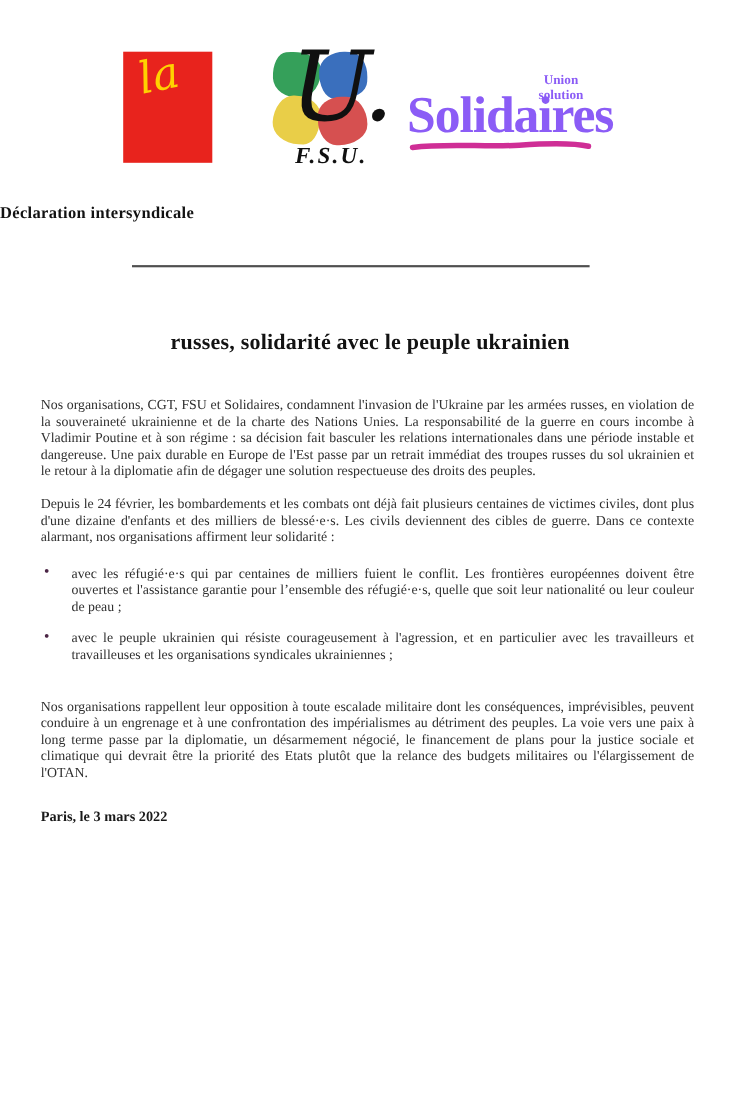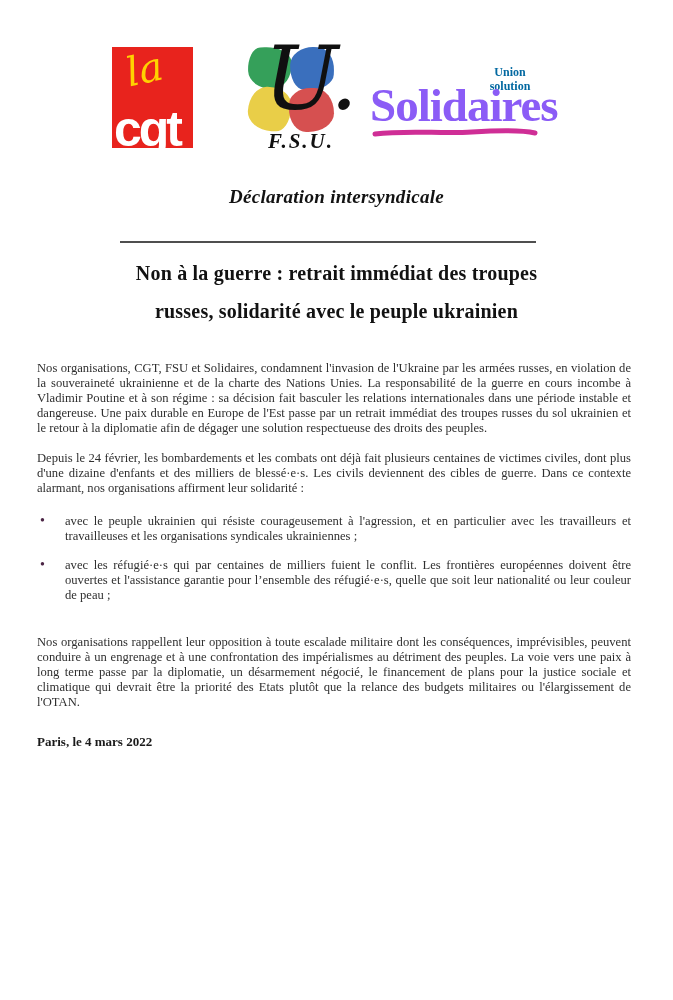--- a/index.html
+++ b/index.html
@@ -42,32 +42,32 @@
   }
   .fsu-label {
     position:absolute; left:0; top:82px; width:86px; text-align:right;
     font-weight:bold; font-style:italic; font-size:21px; letter-spacing:2px; color:#101010;
   }
 
   
   .solidaires { left:370px; top:60px; width:170px; height:80px; }
   .sol-union {
     position:absolute; top:5px; left:112px; width:56px; text-align:center;
-    font-size:12px; line-height:1.2; font-weight:bold; color:#0369a1;
+    font-size:12px; line-height:1.2; font-weight:bold; color:#8b5cf6;
   }
   .sol-word {
     position:absolute; top:22px; left:0; white-space:nowrap;
     font-size:47px; line-height:1; font-weight:bold; letter-spacing:-1px; color:#8b5cf6;
   }
   .sol-underline { position:absolute; top:66px; left:2px; }
 
   
   .doc-type {
-    position:absolute; top:186px; left:0; width:100%; text-align:center;
-    font-size:19px; font-weight:bold; letter-spacing:0.3px; color:#121212;font-style:italic;
+    position:absolute; top:186px; left:0; width:100%; 
+    font-size:15px; font-weight:bold; letter-spacing:0.3px; color:#121212;
   }
   .divider {
     position:absolute; top:241px; left:120px; width:416px; height:0;
     border-top:2px solid #4f4f4f;
   }
   .main-title { position:absolute; left:0; width:100%; text-align:center;
     font-size:20px; font-weight:bold; letter-spacing:0.2px; color:#121212; }
   .main-title.l1 { top:262px; }
   .main-title.l2 { top:300px; }
 
@@ -88,21 +88,20 @@
   .dateline { font-weight:bold; font-size:13px; margin-top:0; color:#1a1a1a; }
 </style>
 </head>
 <body>
 
 <div class="page">
 
   <div class="logo cgt">
     <div class="cgt-box"></div>
     <div class="cgt-la">la</div>
-    <div class="cgt-name">cgt</div>
   </div>
 
   <div class="logo fsu">
     <div class="fsu-blocks">
       <div class="blob blob-green"></div>
       <div class="blob blob-blue"></div>
       <div class="blob blob-yellow"></div>
       <div class="blob blob-red"></div>
     </div>
     <div class="fsu-initial">U.</div>
@@ -115,30 +114,29 @@
       <div>solution</div>
     </div>
     <div class="sol-word">Solidaires</div>
     <svg class="sol-underline" width="166" height="12">
       <path d="M3 8 C 35 4, 70 8, 100 6 S 150 4, 163 7" stroke="var(--solidaires_pink)" stroke-width="5" fill="none" stroke-linecap="round"></path>
     </svg>
   </div>
 
   <div class="doc-type">Déclaration intersyndicale</div>
   <div class="divider"></div>
-  <div class="main-title l1">Non à la guerre : retrait immédiat des troupes</div>
   <div class="main-title l2">russes, solidarité avec le peuple ukrainien</div>
 
   <div class="body-text">
     <p>Nos organisations, CGT, FSU et Solidaires, condamnent l'invasion de l'Ukraine par les armées russes, en violation de la souveraineté ukrainienne et de la charte des Nations Unies. La responsabilité de la guerre en cours incombe à Vladimir Poutine et à son régime : sa décision fait basculer les relations internationales dans une période instable et dangereuse. Une paix durable en Europe de l'Est passe par un retrait immédiat des troupes russes du sol ukrainien et le retour à la diplomatie afin de dégager une solution respectueuse des droits des peuples.</p>
     <p>Depuis le 24 février, les bombardements et les combats ont déjà fait plusieurs centaines de victimes civiles, dont plus d'une dizaine d'enfants et des milliers de blessé·e·s. Les civils deviennent des cibles de guerre. Dans ce contexte alarmant, nos organisations affirment leur solidarité :</p>
 
     <ul class="bullets">
+      <li>avec les réfugié·e·s qui par centaines de milliers fuient le conflit. Les frontières européennes doivent être ouvertes et l'assistance garantie pour l’ensemble des réfugié·e·s, quelle que soit leur nationalité ou leur couleur de peau ;</li>
       <li>avec le peuple ukrainien qui résiste courageusement à l'agression, et en particulier avec les travailleurs et travailleuses et les organisations syndicales ukrainiennes ;</li>
-      <li>avec les réfugié·e·s qui par centaines de milliers fuient le conflit. Les frontières européennes doivent être ouvertes et l'assistance garantie pour l’ensemble des réfugié·e·s, quelle que soit leur nationalité ou leur couleur de peau ;</li>
     </ul>
 
     <p class="extra-gap">Nos organisations rappellent leur opposition à toute escalade militaire dont les conséquences, imprévisibles, peuvent conduire à un engrenage et à une confrontation des impérialismes au détriment des peuples. La voie vers une paix à long terme passe par la diplomatie, un désarmement négocié, le financement de plans pour la justice sociale et climatique qui devrait être la priorité des Etats plutôt que la relance des budgets militaires ou l'élargissement de l'OTAN.</p>
 
-    <p class="dateline">Paris, le 4 mars 2022</p>
+    <p class="dateline">Paris, le 3 mars 2022</p>
   </div>
 
 </div>
 
 </body></html>

